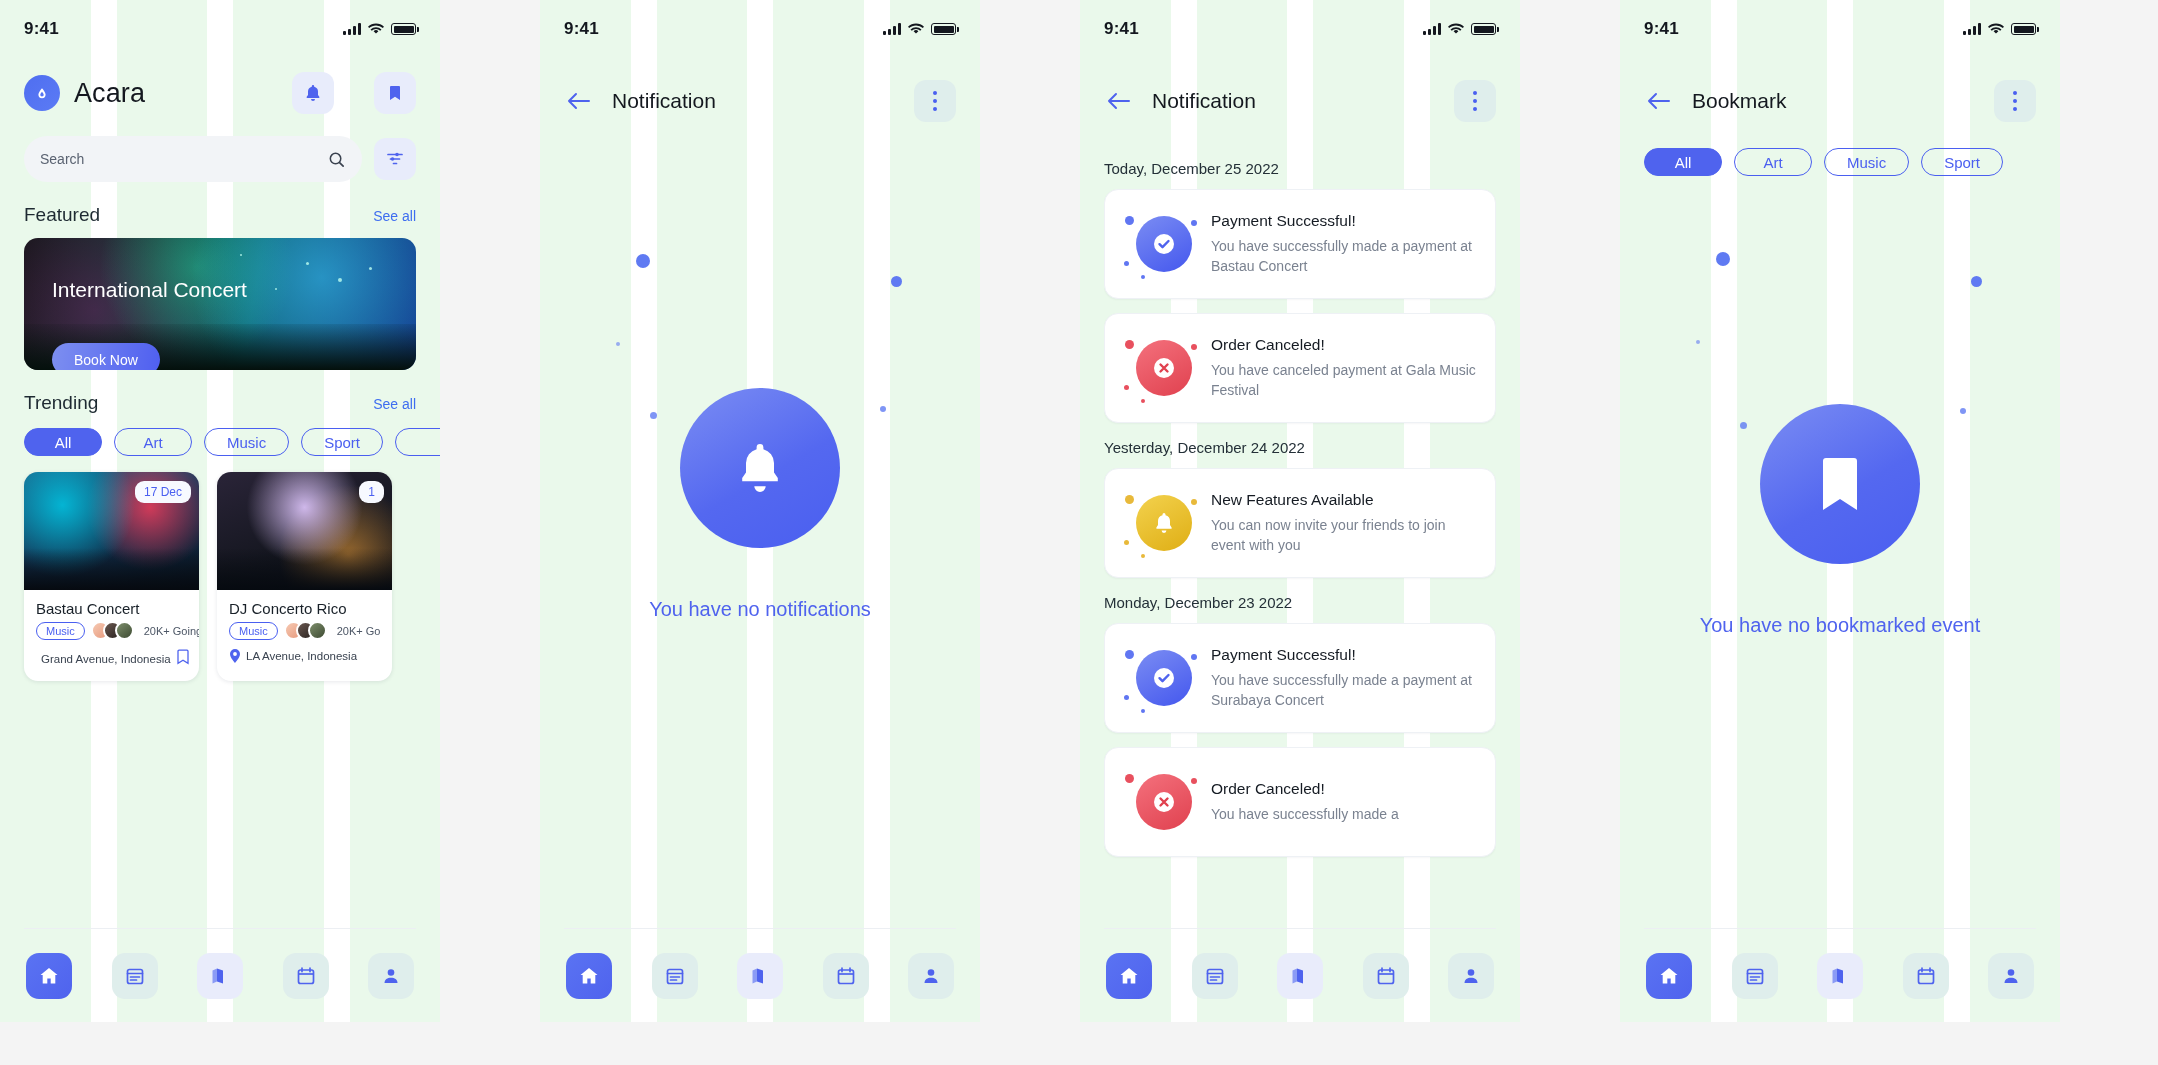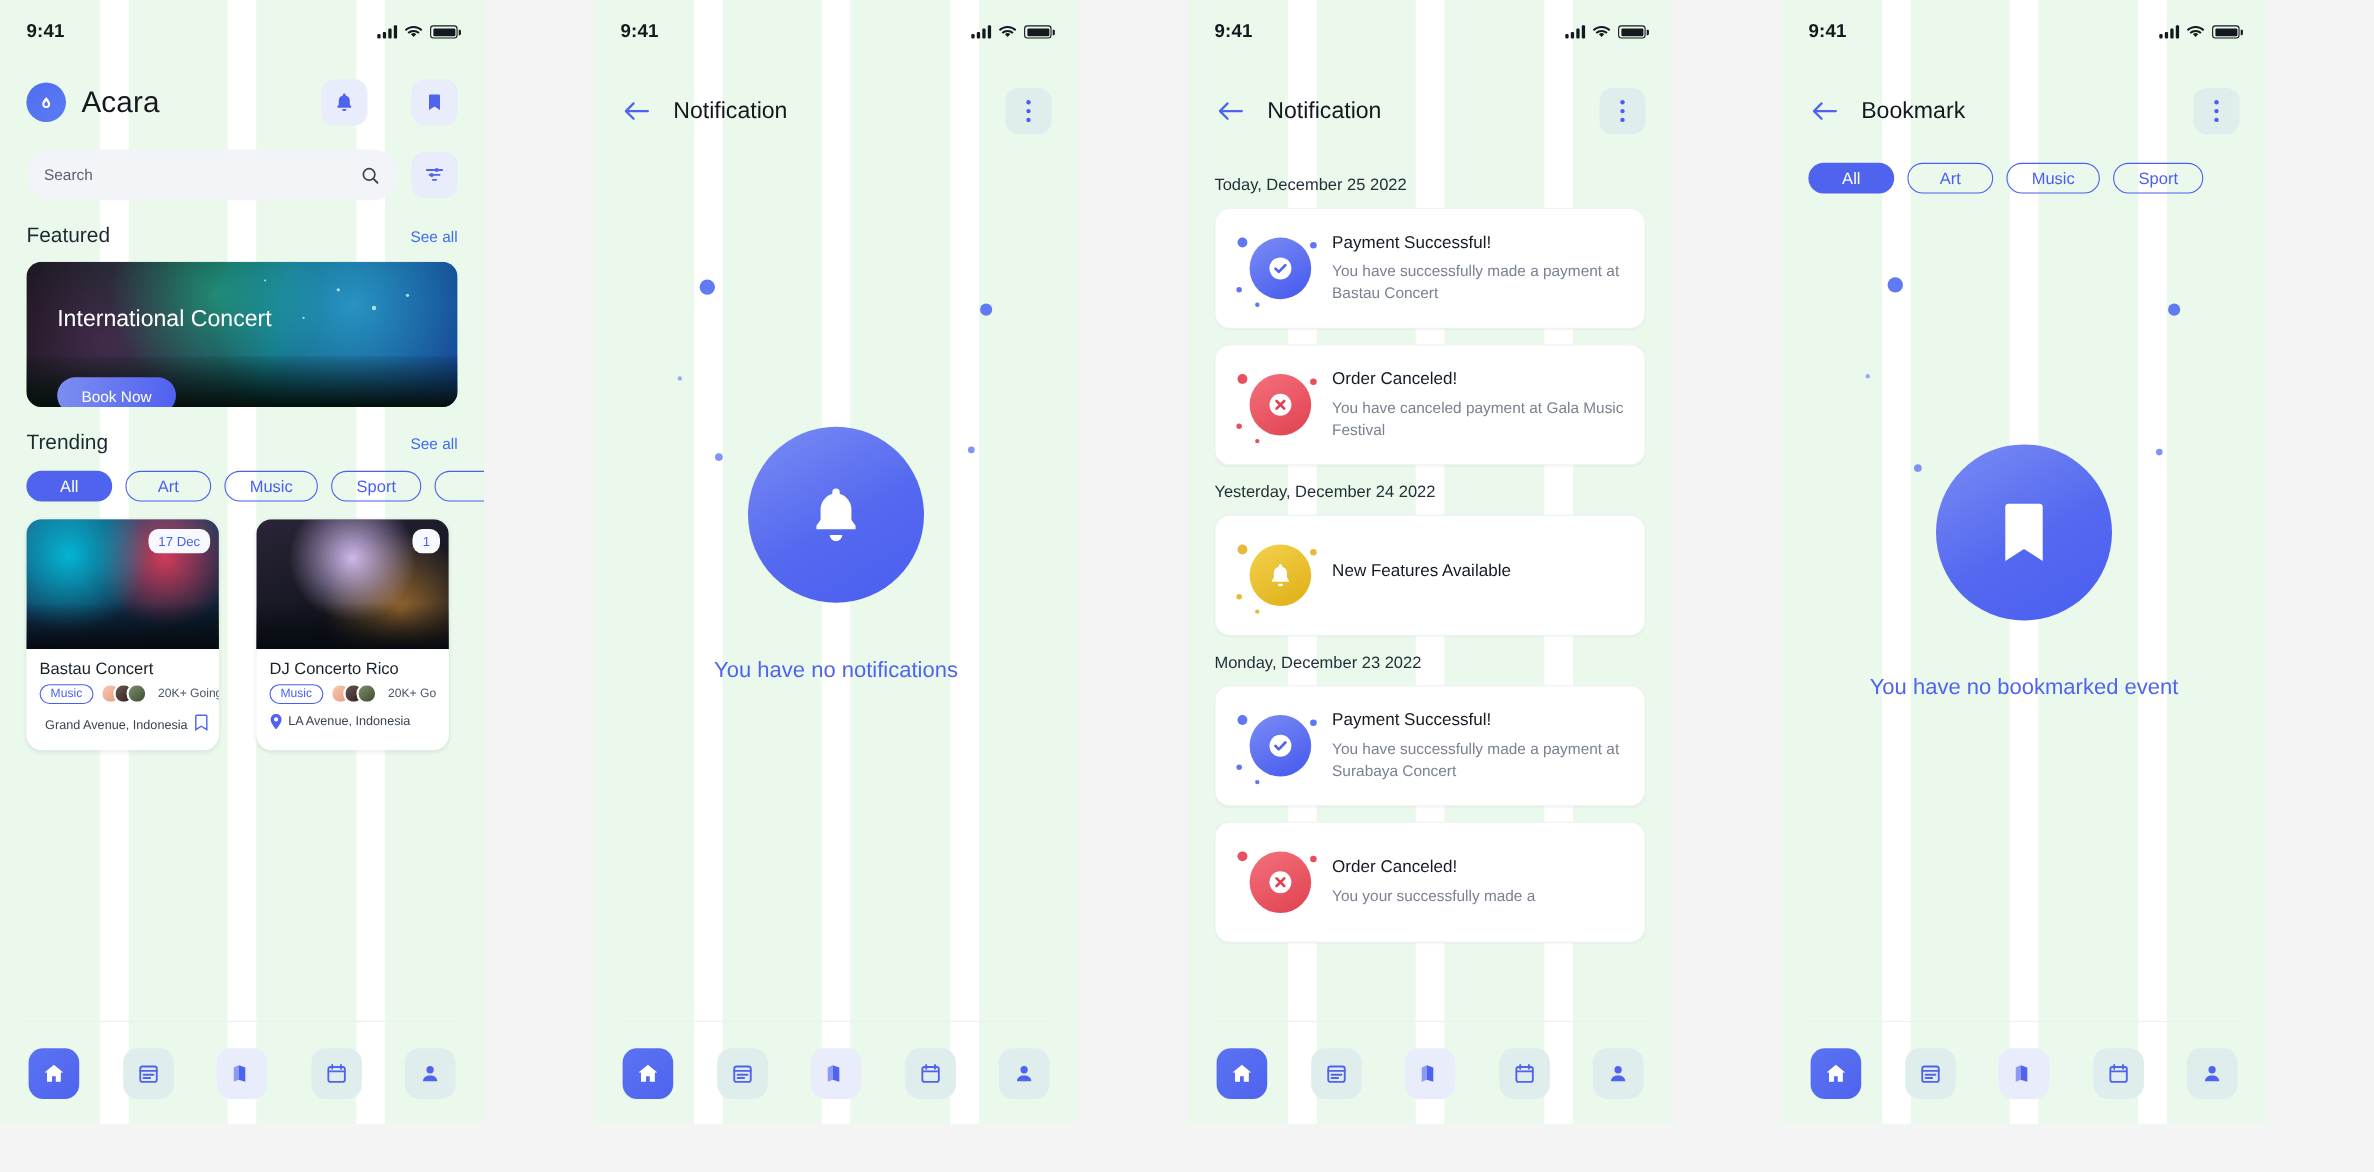--- a/index.html
+++ b/index.html
@@ -103,21 +103,21 @@
   
   .chips{display:flex;gap:12px;margin-top:14px;}
   .chip{
     height:28px;min-width:78px;padding:0 22px;border-radius:19px;border:1.6px solid #4a5ff0;
     color:#4a5ff0;font-size:15px;display:flex;align-items:center;justify-content:center;
     background:transparent;white-space:nowrap;flex:0 0 auto;
   }
   .chip.active{background:#4f63ee;color:#fff;border-color:#4f63ee;}
 
   
-  .cards{display:flex;gap:34px;margin-top:16px;}
+  .cards{display:flex;gap:18px;margin-top:16px;}
   .ecard{
     width:175px;flex:0 0 175px;border-radius:14px;background:#fff;overflow:hidden;
     box-shadow:0 1px 4px rgba(20,30,60,.10);
   }
   .ecard .thumb{height:118px;position:relative;}
   .ecard .thumb.t1{background:
       radial-gradient(circle at 22% 28%, rgba(0,200,230,.85), transparent 45%),
       radial-gradient(circle at 72% 30%, rgba(255,60,90,.8), transparent 42%),
       linear-gradient(160deg,#1d5a80,#123050 50%,#0a1622);}
   .ecard .thumb.t2{background:
@@ -573,20 +573,21 @@
             <span class="mini y" style="left:3px;bottom:16px;width:5px;height:5px"></span>
             <span class="mini y" style="left:20px;bottom:3px;width:4px;height:4px"></span>
             <span class="nicon warn">
               <svg width="22" height="24" viewBox="0 0 22 24">
                   <path d="M11 2a1.5 1.5 0 0 1 1.5 1.5v.8A6 6 0 0 1 17 10.1v4l1.6 2.3v1.4H3.4v-1.4L5 14.1v-4a6 6 0 0 1 4.5-5.8v-.8A1.5 1.5 0 0 1 11 2zm0 20a2.4 2.4 0 0 1-2.4-2.4h4.8A2.4 2.4 0 0 1 11 22z" fill="#fff"></path>
                 </svg>
             </span>
           </div>
           <div class="ntext">
             <div class="ntitle">New Features Available</div>
+            <div class="ndesc">You can now invite your friends to join event with you</div>
           </div>
         </div>
 
         <div class="daylabel">Monday, December 23 2022</div>
 
         <div class="ncard">
           <div class="nwrap">
             <span class="mini b" style="left:4px;top:10px;width:9px;height:9px"></span>
             <span class="mini b" style="right:10px;top:14px;width:6px;height:6px"></span>
             <span class="mini b" style="left:3px;bottom:16px;width:5px;height:5px"></span>
@@ -610,21 +611,21 @@
             <span class="mini r" style="right:10px;top:14px;width:6px;height:6px"></span>
             <span class="nicon err">
               <svg width="26" height="26" viewBox="0 0 26 26">
                   <circle cx="13" cy="13" r="10" fill="#fff"></circle>
                   <path d="M9.5 9.5l7 7M16.5 9.5l-7 7" stroke="#e0414f" stroke-width="2.4" stroke-linecap="round"></path>
                 </svg>
             </span>
           </div>
           <div class="ntext">
             <div class="ntitle">Order Canceled!</div>
-            <div class="ndesc">You your successfully made a</div>
+            <div class="ndesc">You have successfully made a</div>
           </div>
         </div>
       </div>
 
       <div class="bottomnav">
         <div class="navbtn active">
           <svg width="22" height="22" viewBox="0 0 22 22">
               <path d="M11 3 2.5 10h2.2v8.5h4.6v-5h3.4v5h4.6V10h2.2L11 3z" fill="#fff"></path>
             </svg>
         </div>

